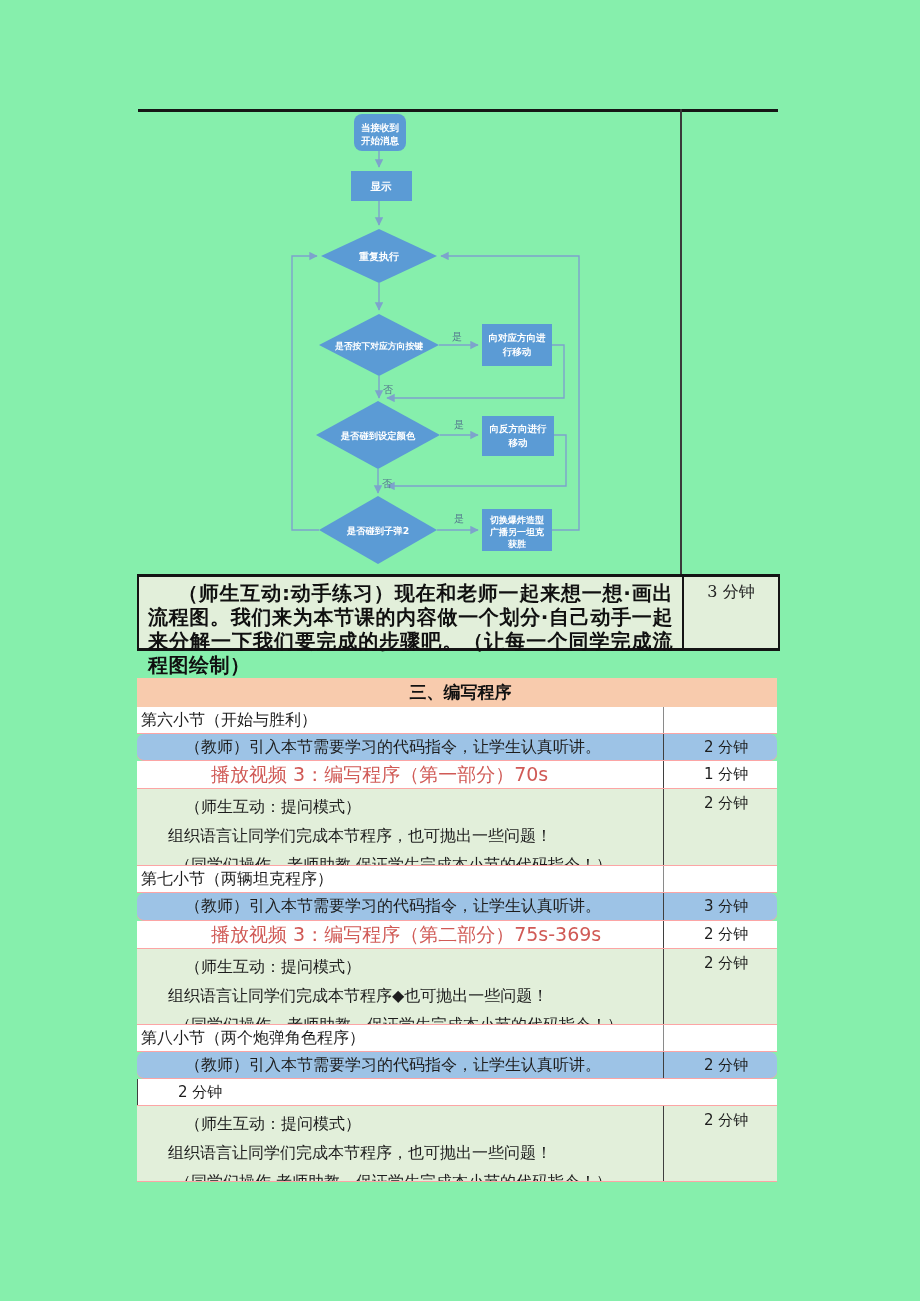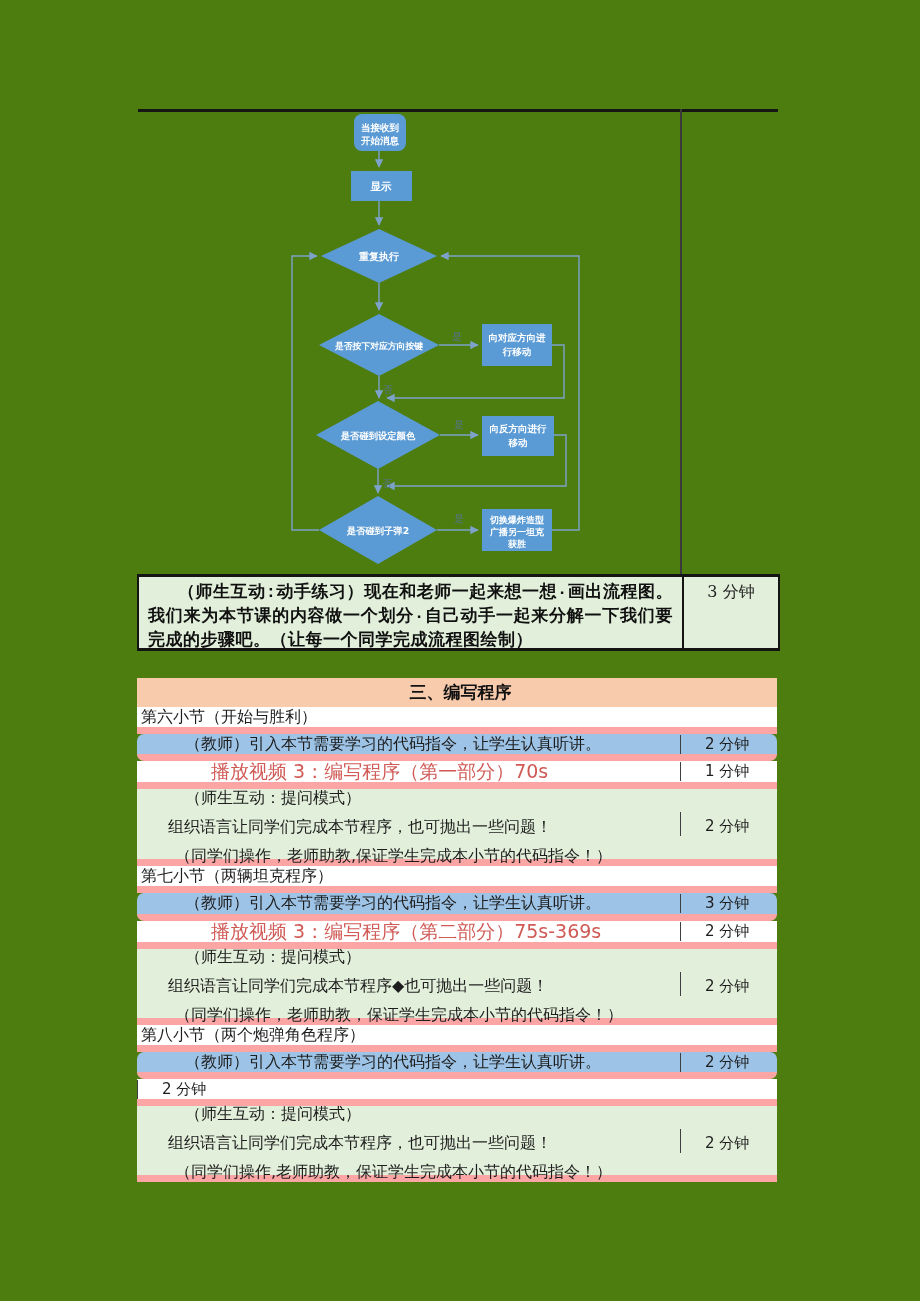--- a/index.html
+++ b/index.html
@@ -1,43 +1,43 @@
 <!DOCTYPE html>
 <html><head>
 <meta charset="utf-8">
 <style>
   html,body{margin:0;padding:0;background:#ffffff;}
-  .page{position:relative;width:920px;height:1301px;background:#4d7c0f;
+  .page{position:relative;width:920px;height:1301px;background:#86efac;
         font-family:"DejaVu Sans","Liberation Sans",sans-serif;color:#1d1d1d;overflow:hidden;}
 
   
   .t1-topborder{position:absolute;left:138px;top:109px;width:640px;height:3px;background:#161616;}
   .t1-divider{position:absolute;left:680px;top:109px;width:2px;height:465px;background:#3a3a3a;}
   .flow-svg{position:absolute;left:137px;top:112px;}
 
   
   .summary-row{position:absolute;left:137px;top:574px;width:643px;height:77px;box-sizing:border-box;
                display:flex;background:#e2efda;border-top:3px solid #141414;border-bottom:3px solid #141414;
                border-left:2px solid #141414;border-right:2px solid #141414;}
   .summary-row .c1{width:543px;box-sizing:border-box;padding:4px 9px 0 9px;}
-  .summary-row .c1 p{margin:0;font-size:17px;line-height:24px;font-weight:bold;color:#101010;
-                     text-align:justify;text-indent:30px;letter-spacing:.5px;font-family:Liberation Mono, monospace;}
+  .summary-row .c1 p{margin:0;font-size:20px;line-height:24px;font-weight:bold;color:#101010;
+                     text-align:justify;text-indent:30px;letter-spacing:.5px;}
   .summary-row .c2{flex:1;border-left:2px solid #141414;box-sizing:border-box;
                    font-family:"DejaVu Serif","Liberation Serif",serif;
                    font-size:16px;padding-top:5px;text-align:center;color:#222;}
 
   
   .t2{position:absolute;left:137px;top:678px;width:640px;}
   .t2 *{box-sizing:border-box;}
   .hdr{height:29px;background:#f8cbad;font-size:17px;font-weight:bold;line-height:29px;
        padding-left:7px;color:#111;text-align:center;}
-  .t2row{display:flex;border-bottom:7px solid #fca5a5;background:#fff;align-items:center;}
+  .t2row{display:flex;border-bottom:1px solid #fca5a5;background:#fff;}
   .t2row .c1{flex:1;overflow:hidden;}
-  .t2row .c2{width:97px;border-left:1px solid #3f3f3f;font-size:15px;color:#1d1d1d;
-             padding-left:24px;display:flex;align-items:center;}
+  .t2row .c2{width:114px;border-left:1px solid #3f3f3f;font-size:15px;color:#1d1d1d;
+             padding-left:40px;display:flex;align-items:center;}
   .t2row.rtitle{height:27px;}
   .t2row.rtitle .c1{font-size:16px;display:flex;align-items:center;padding-left:4px;}
   .t2row.rtitle .c2{border-left-color:#8a8a8a;}
   .t2row.rblue{height:27px;background:#9dc3e6;border-radius:7px;}
   .t2row.rblue .c1{font-size:16px;display:flex;align-items:center;padding-left:48px;}
   .t2row.rred{height:28px;}
   .t2row.rred .c1{font-size:19px;display:flex;align-items:center;padding-left:74px;color:#d05a56;}
   .t2row.rgreen{background:#e2efda;}
   .t2row.rgreen .c1{font-size:16px;line-height:27px;padding-top:4px;}
   .t2row.rgreen .c1 .l1{padding-left:48px;}

